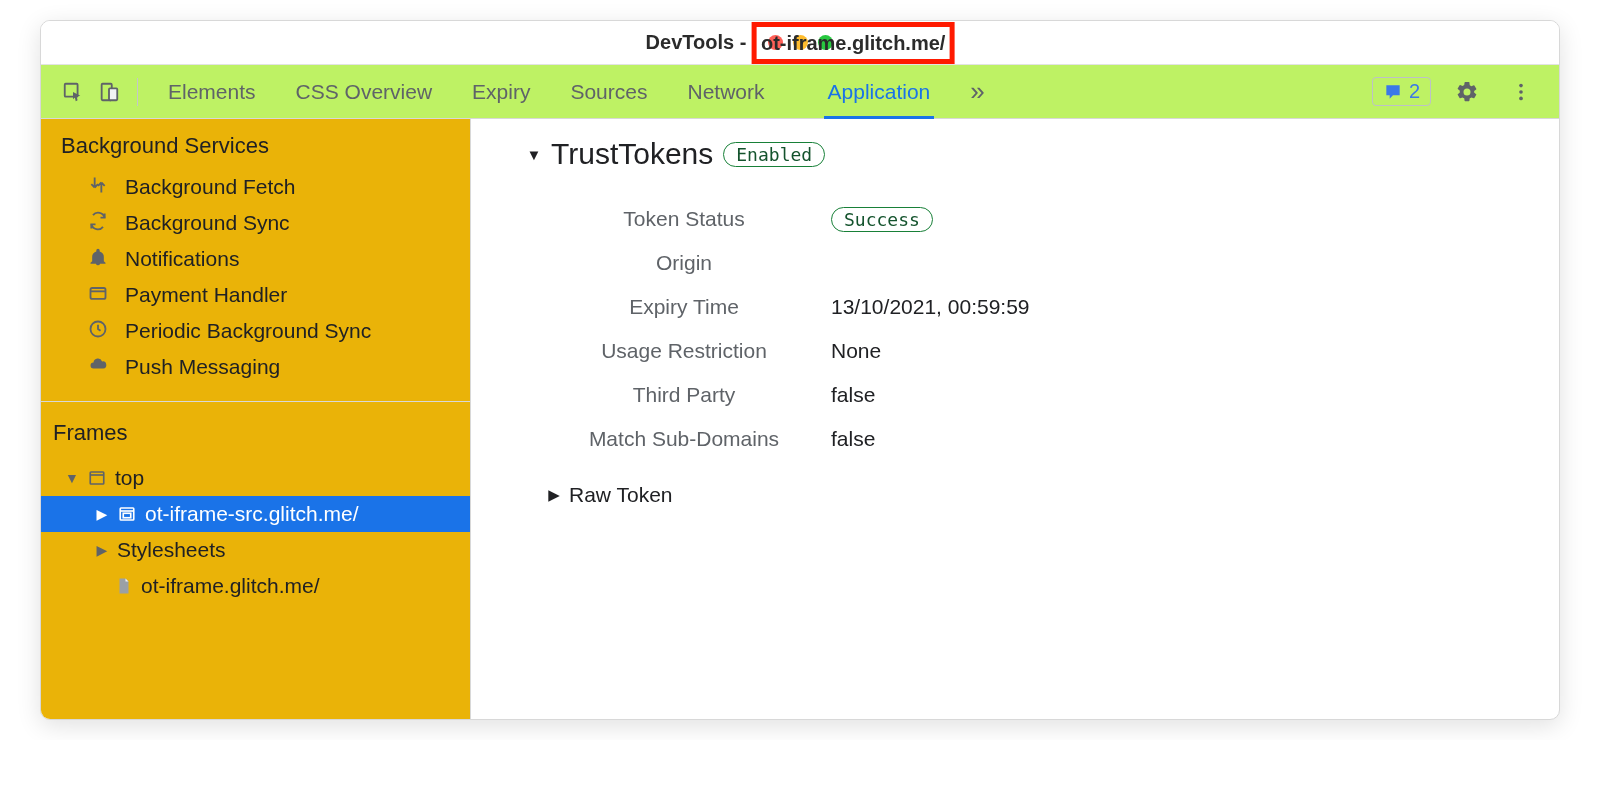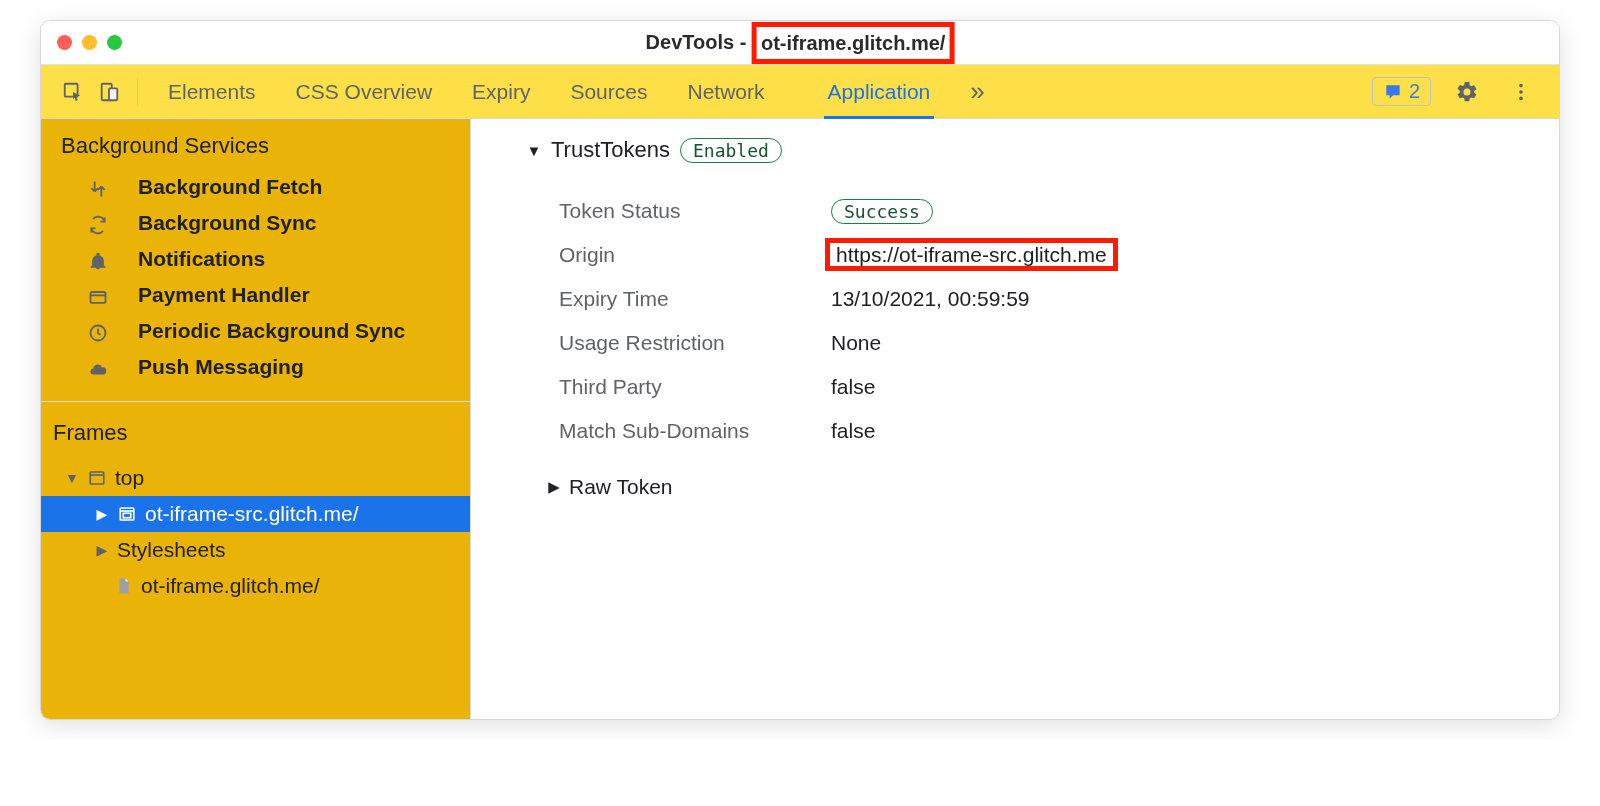--- a/index.html
+++ b/index.html
@@ -18,20 +18,21 @@
   }
   
   .titlebar {
     height: 44px;
     background: #fff;
     border-bottom: 1px solid #e3e3e3;
     display: flex;
     align-items: center;
     position: relative;
     padding: 0 16px;
+    justify-content: center;
   }
   .traffic {
     display: flex;
     gap: 10px;
     align-items: center;
   }
   .traffic-dot {
     width: 15px; height: 15px; border-radius: 50%;
   }
   .red { background: #ff5f57; }
@@ -49,21 +50,21 @@
   .title-static { font-weight: 600; white-space: pre; }
   .highlight-red {
     border: 5px solid #ff1a00;
     padding: 0 4px;
     font-weight: 600;
     line-height: 1.6;
   }
   
   .toolbar {
     height: 54px;
-    background: #fde047;
+    background: #bef264;
     border-bottom: 1px solid #d8d8d8;
     display: flex;
     align-items: center;
     padding: 0 14px;
     gap: 0;
   }
   .tool-icon {
     width: 36px; height: 36px;
     display: flex; align-items: center; justify-content: center;
     color: #5f6368;
@@ -130,25 +131,24 @@
     color: #202124;
   }
   .side-section-title {
     padding: 14px 20px 10px 20px;
     font-size: 22px;
     color: #202124;
   }
   .side-list { padding: 0 0 8px 0; }
   .side-item {
     display: flex;
-    align-items: flex-end;
-    gap: 29px;
+    align-items: flex-start;
+    gap: 16px;
     padding: 6px 0 6px 46px;
     cursor: pointer;
-    font-weight: bold;
   }
   .side-item .icon { width: 22px; display: flex; justify-content: center; color: #5f6368; font-size: 20px;}
   .side-divider { height: 1px; background: #d8d8d8; margin: 8px 0; }
   .frames-tree { padding: 4px 0 0 0; }
   .tree-row {
     display: flex;
     align-items: center;
     gap: 8px;
     padding: 6px 0 6px 24px;
     cursor: pointer;
@@ -192,21 +192,21 @@
   }
   .kv-table { margin-left: 60px; }
   .kv-row {
     display: flex;
     align-items: center;
     padding: 10px 0;
     gap: 22px;
   }
   .kv-label {
     width: 250px;
-    text-align: left;
+    text-align: center;
     color: #5f6368;
     font-size: 21px;
   }
   .kv-value {
     color: #202124;
     font-size: 21px;
     text-align: center;
   }
   .value-highlight {
     border: 5px solid #ff1a00;
@@ -383,32 +383,31 @@
           </span>
           <span>ot-iframe.glitch.me/</span>
         </div>
       </div>
     </div>
 
     <div class="content">
 
       <div class="expander-row">
         <span class="tri" style="color:#202124;font-size:15px;">▼</span>
-        <span style="font-size:22px;">TrustTokens</span>
+        <span style="font-size:30px;">TrustTokens</span>
         <span class="badge">Enabled</span>
       </div>
 
       <div class="kv-table">
         <div class="kv-row">
           <div class="kv-label">Token Status</div>
           <div class="kv-value"><span class="badge">Success</span></div>
         </div>
         <div class="kv-row">
           <div class="kv-label">Origin</div>
-          <div class="kv-value"><span class="value-highlight">https://ot-iframe-src.glitch.me</span></div>
         </div>
         <div class="kv-row">
           <div class="kv-label">Expiry Time</div>
           <div class="kv-value">13/10/2021, 00:59:59</div>
         </div>
         <div class="kv-row">
           <div class="kv-label">Usage Restriction</div>
           <div class="kv-value">None</div>
         </div>
         <div class="kv-row">

